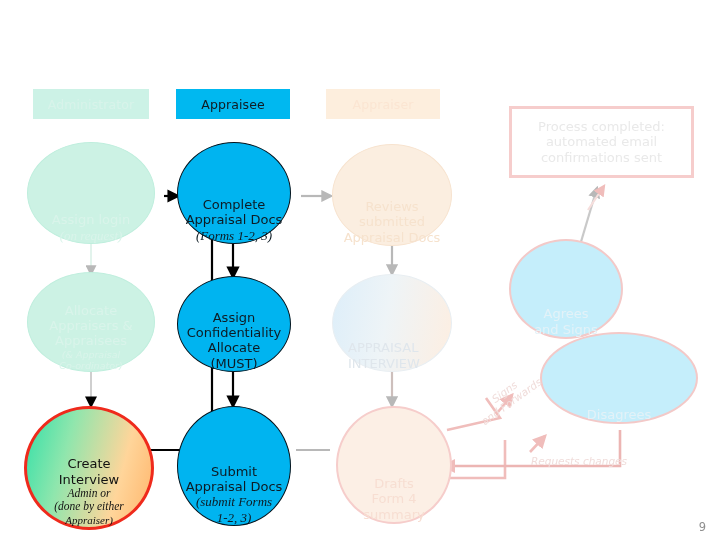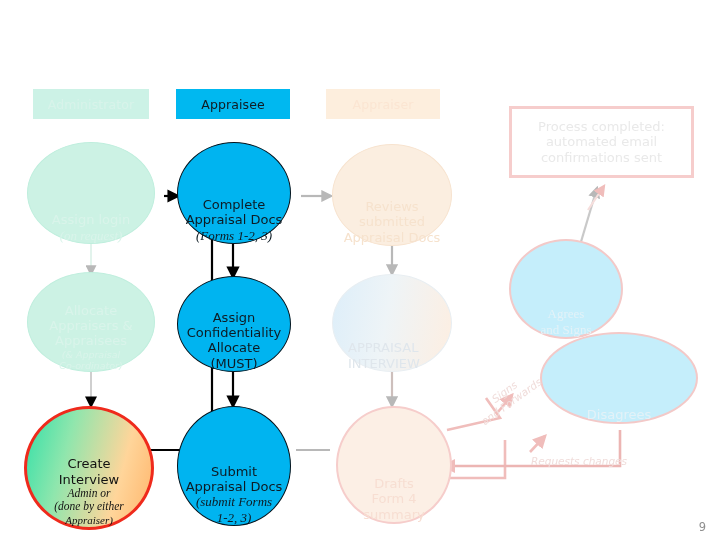--- a/index.html
+++ b/index.html
@@ -280,21 +280,21 @@
   </div>
 
   <div class="node peachpink" style="left:336px; top:406px; width:116px; height:118px;">
     <div class="txt">
       <span>Drafts</span><br>
       <span>Form 4</span><br>
       <span>summary</span>
     </div>
   </div>
 
-  <div class="node palecyan" style="left:509px; top:239px; width:114px; height:100px;font-family:Liberation Serif, serif;">
+  <div class="node palecyan" style="left:509px; top:239px; width:114px; height:100px;">
     <div class="txt">
       <span>Agrees</span><br>
       <span>and Signs</span>
     </div>
   </div>
 
   <div class="node palecyan" style="left:540px; top:332px; width:158px; height:92px;">
     <div class="txt">
       <span>Disagrees</span>
     </div>

